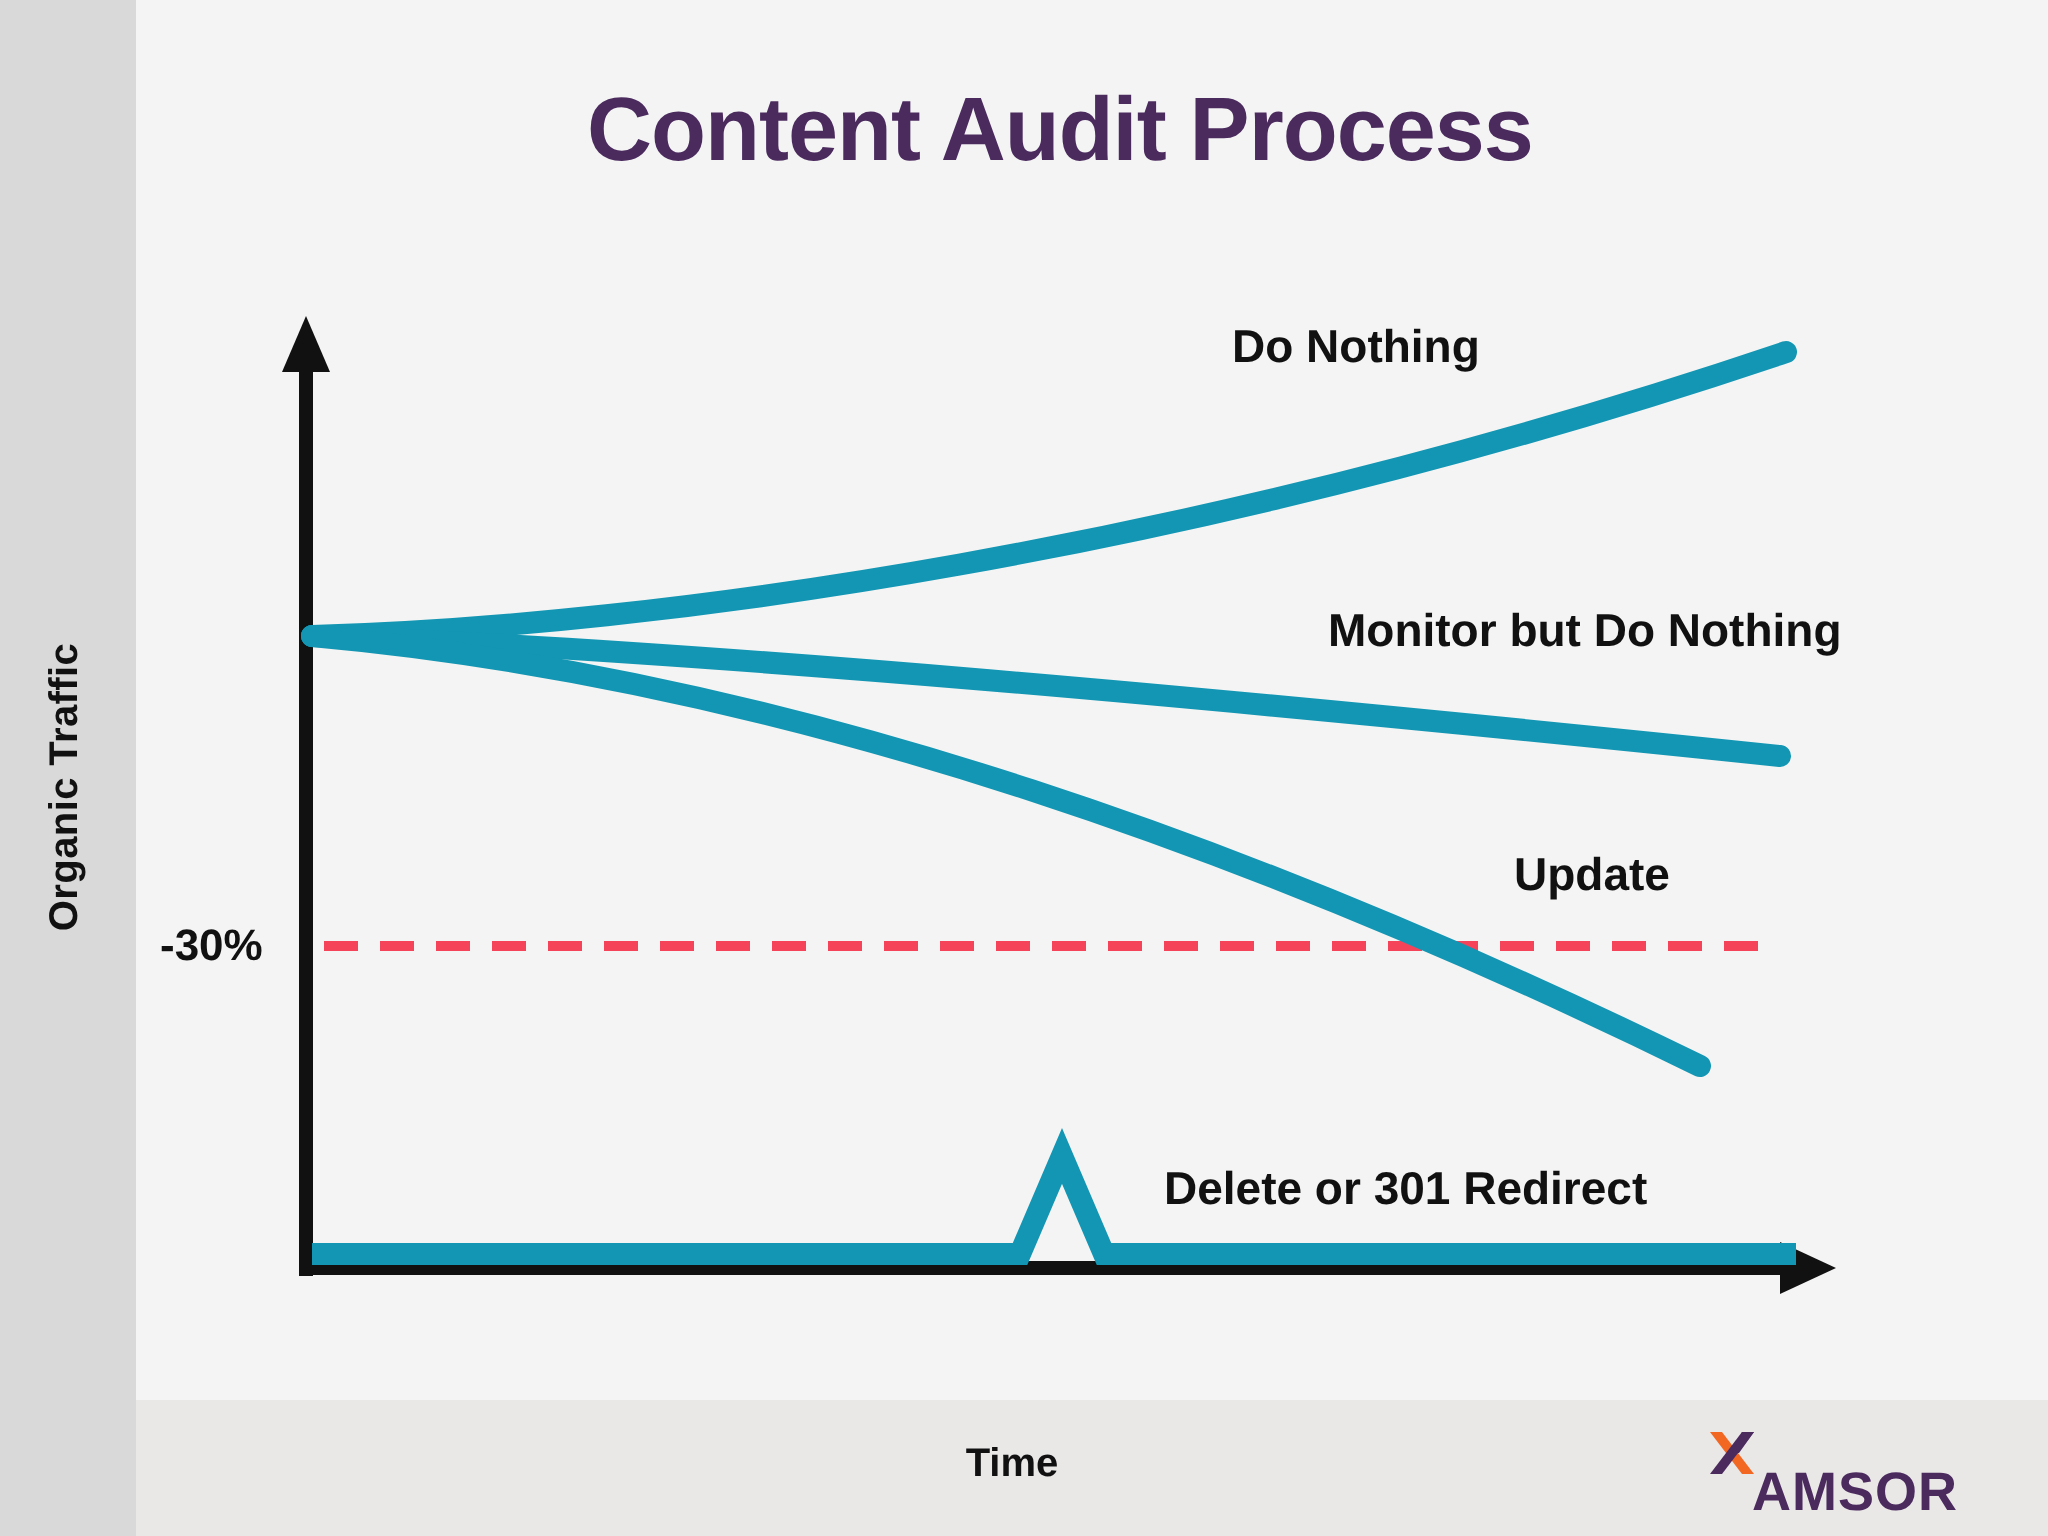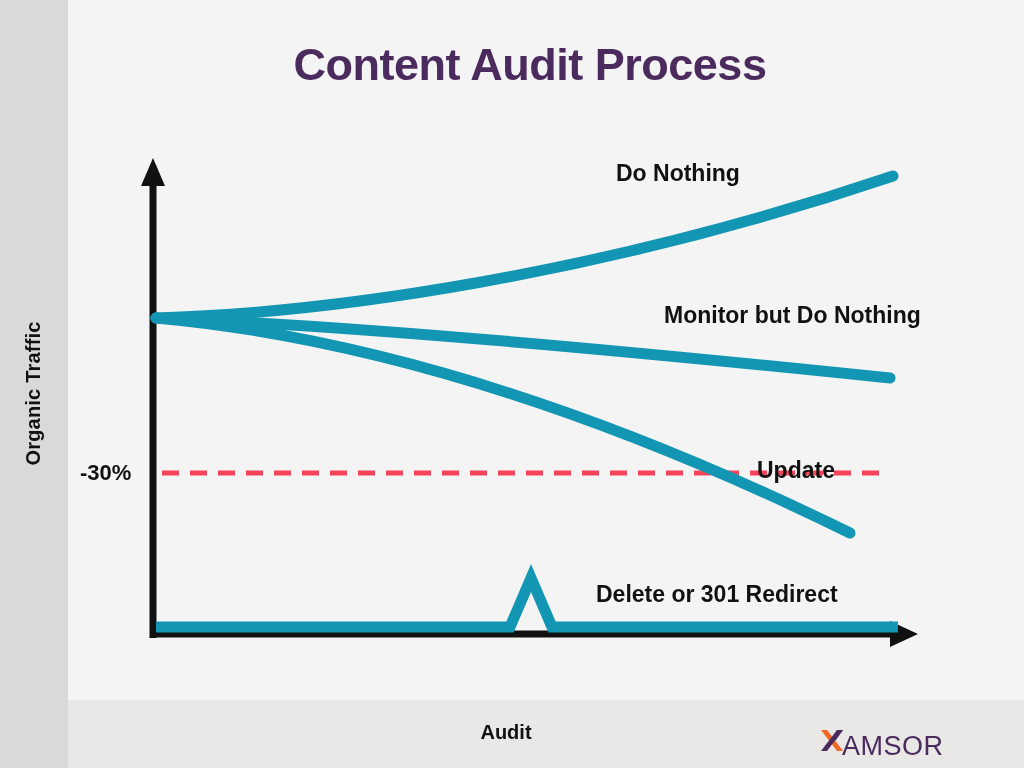--- a/index.html
+++ b/index.html
@@ -96,55 +96,55 @@
   
   .series-label {
     position: absolute;
     font-size: 23px;
     font-weight: bold;
     color: #111111;
     white-space: nowrap;
   }
   .lbl-do-nothing   { left: 616px; top: 160px; }
   .lbl-monitor      { left: 664px; top: 302px; }
-  .lbl-update       { left: 757px; top: 424px; margin-top: 33px; }
-  .lbl-delete       { left: 596px; top: 581px; text-align: center; }
+  .lbl-update       { left: 757px; top: 424px; }
+  .lbl-delete       { left: 582px; top: 581px; text-align: center; }
   
   .logo {
     position: absolute;
-    left: 820px;
+    left: 854px;
     top: 733px;
     font-size: 27px;
-    font-weight: normal;
+    font-weight: bold;
     letter-spacing: 0.5px;
     color: #4B2B5E;
     line-height: 1;
     display: flex;
-    align-items: center;
+    align-items: flex-start;
   }
   .logo .logo-x {
     position: relative;
     display: inline-block;
     width: 22px;
     color: transparent;
   }
   .logo .logo-x svg { position: absolute; left: 0; top: -22px; }
 </style>
 </head>
 <body>
 
 <div id="slide">
 
   <div class="sidebar-band"></div>
   <div class="footer-band"></div>
 
   <div class="chart-title">Content Audit Process</div>
 
   <div class="ylabel">Organic Traffic</div>
-  <div class="xlabel">Audit</div>
+  <div class="xlabel">Time</div>
 
   <div class="threshold-label">-30%</div>
 
   <svg id="plot" viewBox="0 0 1024 768">
 
     <g>
       <line x1="153" y1="176" x2="153" y2="638" stroke="#111111" stroke-width="7"></line>
       <polygon points="153,158 141,186 165,186" fill="#111111"></polygon>
     </g>
 

